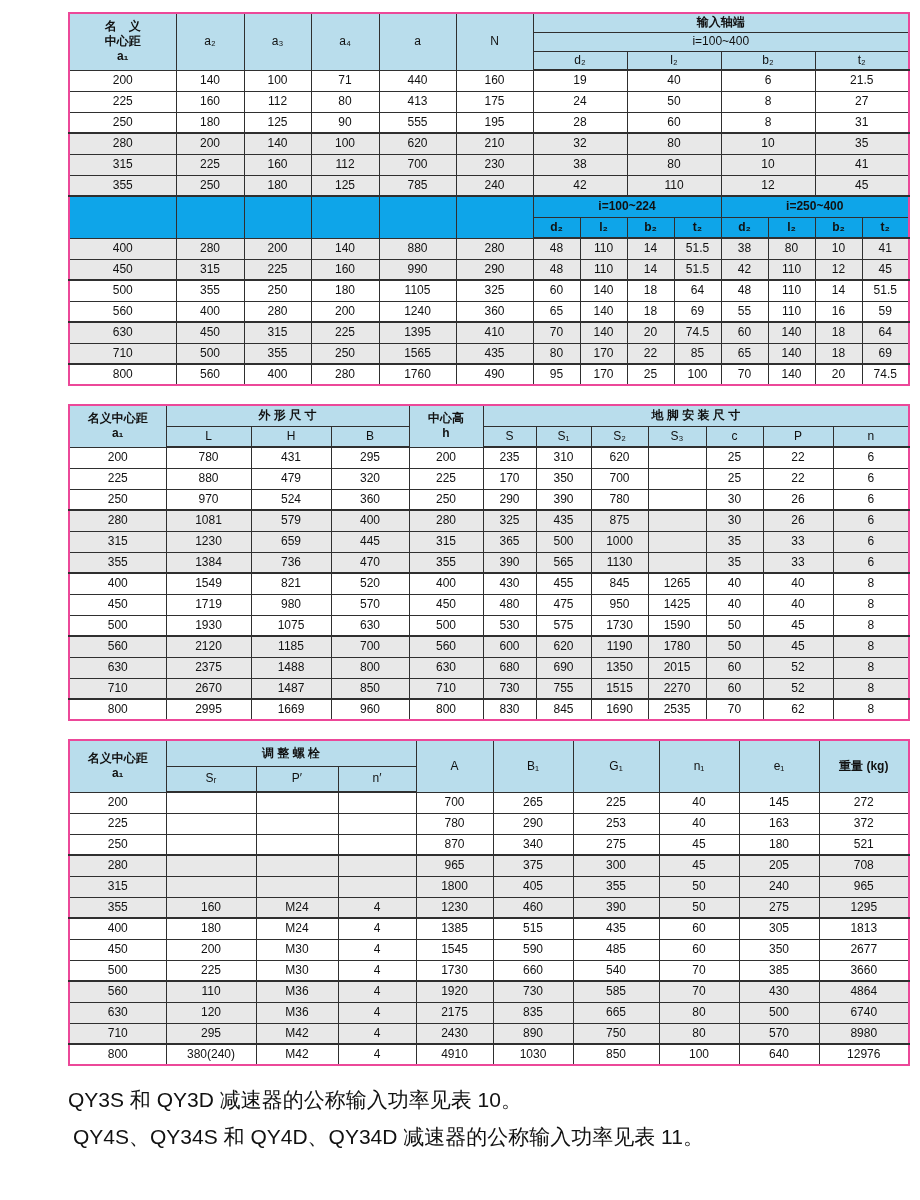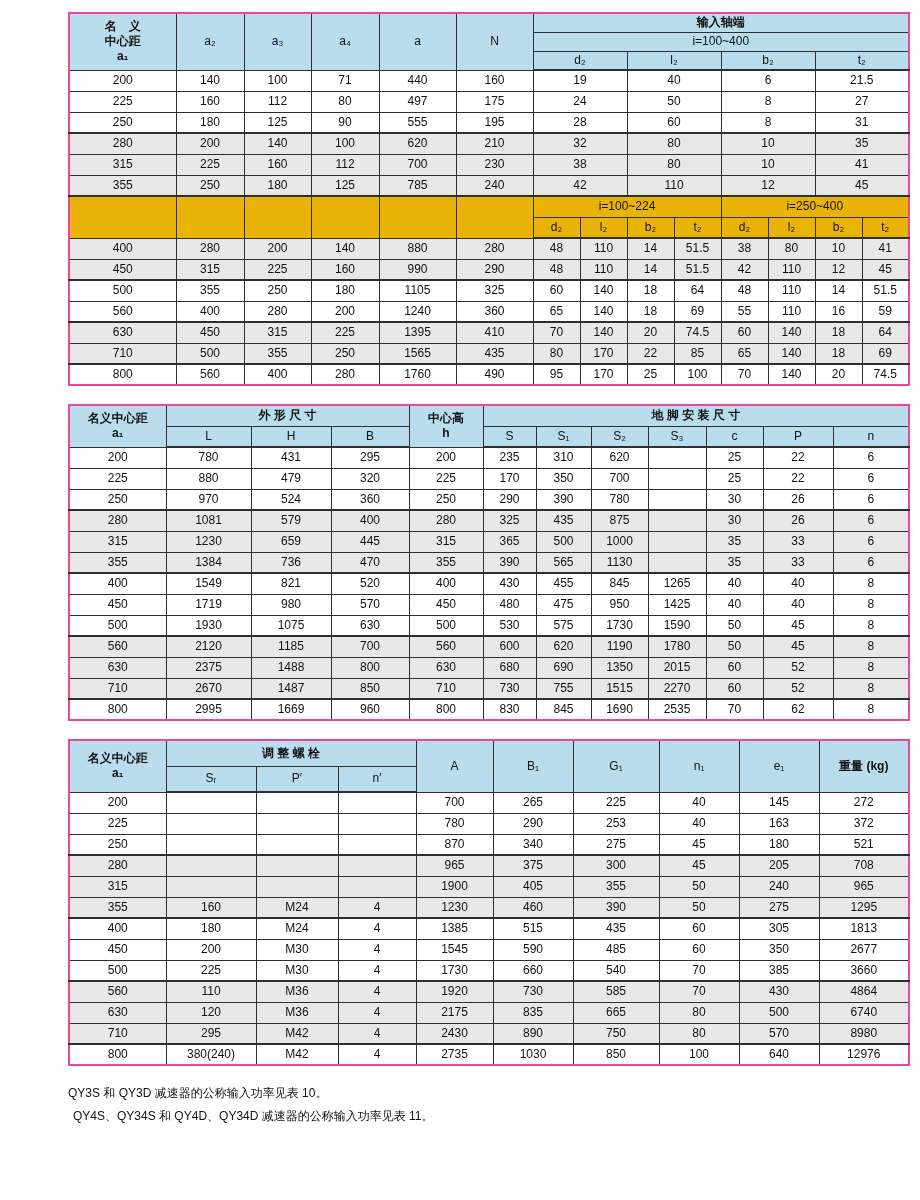--- a/index.html
+++ b/index.html
@@ -24,26 +24,26 @@
   thead th { background:#b9ddec; }
   thead th.cn { font-weight:bold; }
   .pre { white-space:pre-line; }
   .t1 thead tr { height:19px; }
   .t2 thead tr { height:21px; }
   .t3 thead tr { height:26px; }
   tbody tr { height:21px; }
   tbody tr.shaded td { background:#e8e8e8; }
   tbody tr.thick-top td, tbody tr.thick-top th { border-top-width:2px; }
   thead tr:last-child th { border-bottom-width:2px; }
-  .band th, .band td { background:#eab308; font-weight:normal;margin-left:12px; }
+  .band th, .band td { background:#0ea5e9; font-weight:bold;margin-left:12px; }
   .band tr:first-child th, .band tr:first-child td { border-top-width:2px; }
   .band tr:last-child th { border-bottom-width:2px; }
   .footer { margin-top:10px; }
   .footer h2 { font-size:31px; font-weight:bold; margin:4px 0 14px 0; letter-spacing:1px; }
-  .footer p { font-size:12px; margin:4px 0; line-height:1.55; }
+  .footer p { font-size:21px; margin:4px 0; line-height:1.55; }
   .footer p.indent { margin-left:5px; }
 </style>
 </head>
 <body>
 
 <div class="page">
 
 
   <table class="t1">
     <colgroup>
@@ -95,21 +95,21 @@
           <td colspan="2">19</td>
           <td colspan="2">40</td>
           <td colspan="2">6</td>
           <td colspan="2">21.5</td>
         </tr>
         <tr>
           <td>225</td>
           <td>160</td>
           <td>112</td>
           <td>80</td>
-          <td>497</td>
+          <td>413</td>
           <td>175</td>
           <td colspan="2">24</td>
           <td colspan="2">50</td>
           <td colspan="2">8</td>
           <td colspan="2">27</td>
         </tr>
         <tr>
           <td>250</td>
           <td>180</td>
           <td>125</td>
@@ -597,21 +597,21 @@
           <td>300</td>
           <td>45</td>
           <td>205</td>
           <td>708</td>
         </tr>
         <tr class="shaded">
           <td>315</td>
           <td></td>
           <td></td>
           <td></td>
-          <td>1900</td>
+          <td>1800</td>
           <td>405</td>
           <td>355</td>
           <td>50</td>
           <td>240</td>
           <td>965</td>
         </tr>
         <tr class="shaded">
           <td>355</td>
           <td>160</td>
           <td>M24</td>
@@ -693,21 +693,21 @@
           <td>750</td>
           <td>80</td>
           <td>570</td>
           <td>8980</td>
         </tr>
         <tr class="thick-top">
           <td>800</td>
           <td>380(240)</td>
           <td>M42</td>
           <td>4</td>
-          <td>2735</td>
+          <td>4910</td>
           <td>1030</td>
           <td>850</td>
           <td>100</td>
           <td>640</td>
           <td>12976</td>
         </tr>
       </tbody>
   </table>
 
   <div class="footer">

